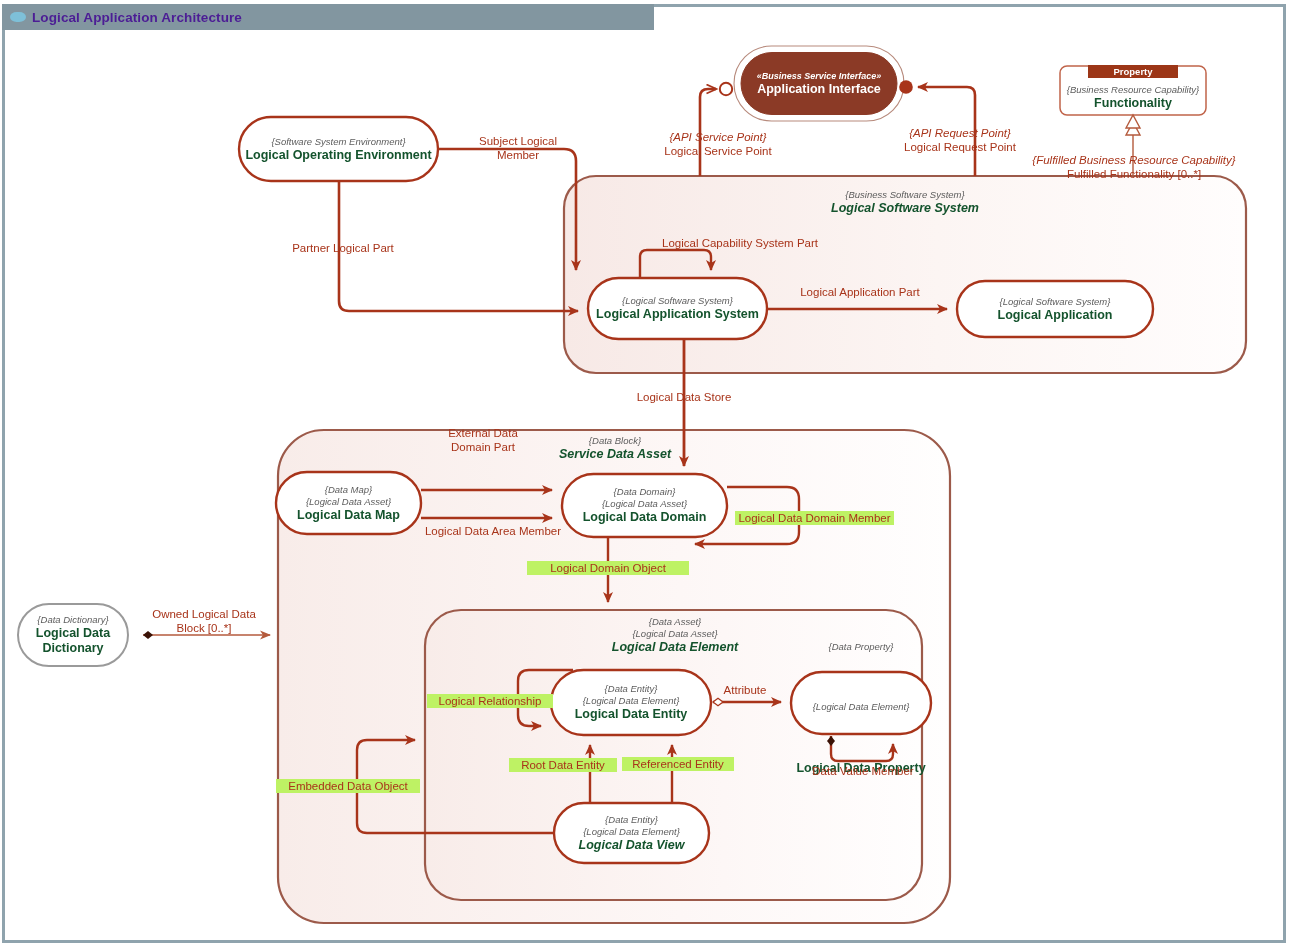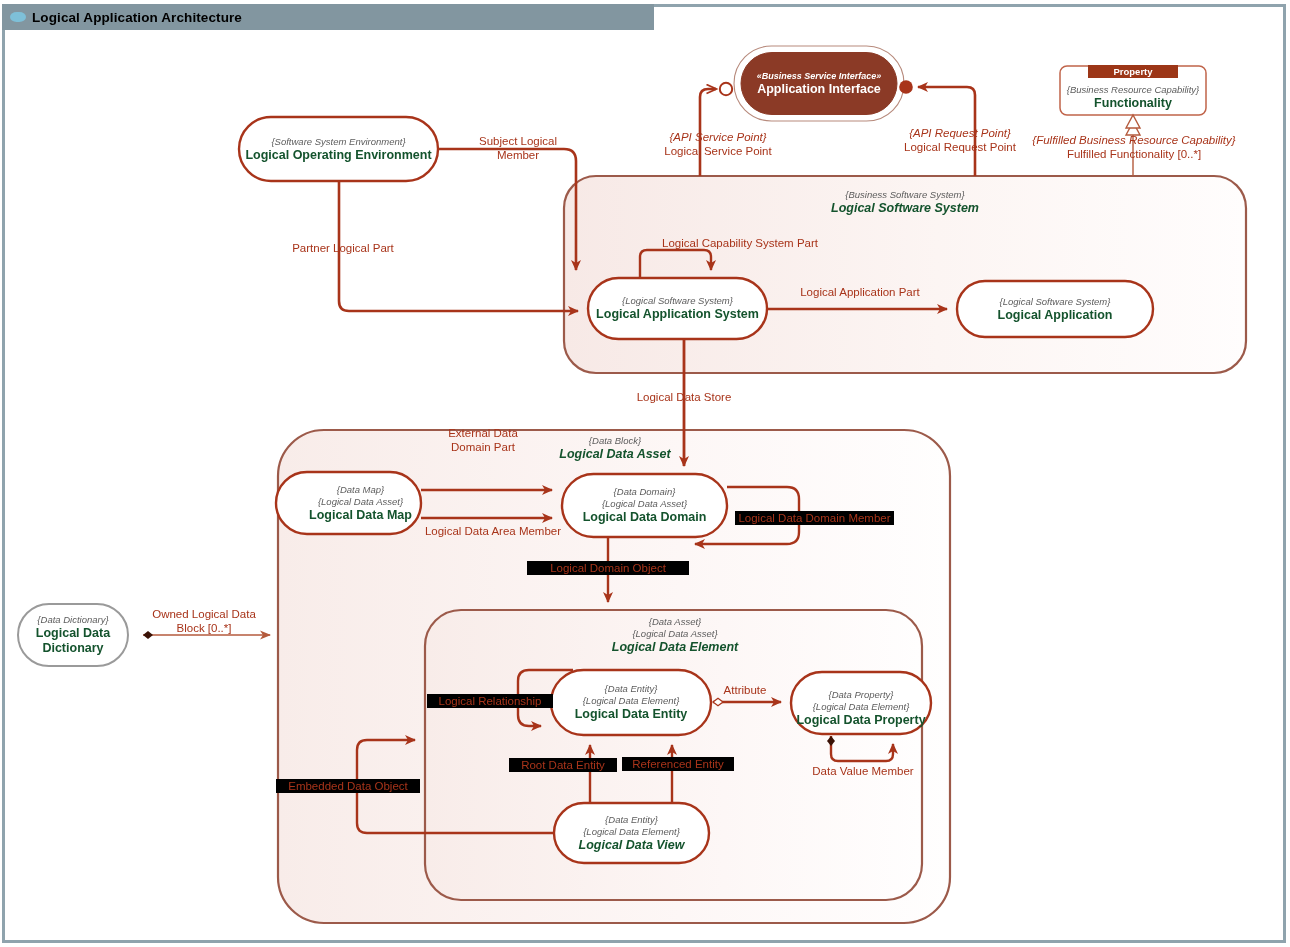--- a/index.html
+++ b/index.html
@@ -15,32 +15,32 @@
   #title-bar{
     position:absolute;left:2px;top:4px;width:652px;height:26px;
     background:#8296a0;display:flex;align-items:center;box-sizing:border-box;
     padding-left:8px;
   }
   #title-bar .tb-icon{
     width:16px;height:10px;border-radius:50%/60%;background:#7ec0d8;
     margin-right:6px;flex:none;
   }
   #title-bar .tb-text{
-    color:#000000;font-size:13.5px;font-weight:bold;letter-spacing:.1px;
+    color:#4c1d95;font-size:13.5px;font-weight:bold;letter-spacing:.1px;
     white-space:nowrap;
   }
   svg#canvas{position:absolute;left:0;top:0;width:1290px;height:947px;}
   .node{position:absolute;box-sizing:border-box;display:flex;flex-direction:column;
         align-items:center;justify-content:center;text-align:center;}
   .node .stereo{font-size:9.5px;font-style:italic;color:#5d5d5d;line-height:12px;white-space:nowrap;}
   .node .nm{font-size:12.5px;font-weight:bold;color:#14532d;line-height:15px;white-space:nowrap;}
   .node .nm.ital{font-style:italic;}
   .cap{position:absolute;color:#a8341a;font-size:11.5px;line-height:14px;
        text-align:center;white-space:nowrap;}
-  .cap.boxed{background:#000000;padding:0 2px;}
+  .cap.boxed{background:#bef264;padding:0 2px;}
 </style>
 </head>
 <body>
 
 <div id="frame">
 
   <div id="diagram-border"></div>
 
   <svg id="canvas" viewBox="0 0 1290 947">
     <defs>
@@ -193,24 +193,24 @@
     <div class="nm">Logical Application System</div>
   </div>
 
   <div class="node" style="left:957px;top:281px;width:196px;height:56px;">
     <div class="stereo">{Logical Software System}</div>
     <div class="nm">Logical Application</div>
   </div>
 
   <div class="node" style="left:450px;top:431px;width:330px;height:34px;">
     <div class="stereo">{Data Block}</div>
-    <div class="nm ital">Logical Data Asset</div>
-  </div>
-
-  <div class="node" style="left:288px;top:472px;width:145px;height:62px;">
+    <div class="nm ital">Service Data Asset</div>
+  </div>
+
+  <div class="node" style="left:276px;top:472px;width:145px;height:62px;">
     <div class="stereo">{Data Map}</div>
     <div class="stereo">{Logical Data Asset}</div>
     <div class="nm">Logical Data Map</div>
   </div>
 
   <div class="node" style="left:562px;top:474px;width:165px;height:63px;">
     <div class="stereo">{Data Domain}</div>
     <div class="stereo">{Logical Data Asset}</div>
     <div class="nm">Logical Data Domain</div>
   </div>
@@ -220,21 +220,21 @@
     <div class="stereo">{Logical Data Asset}</div>
     <div class="nm ital">Logical Data Element</div>
   </div>
 
   <div class="node" style="left:551px;top:670px;width:160px;height:65px;">
     <div class="stereo">{Data Entity}</div>
     <div class="stereo">{Logical Data Element}</div>
     <div class="nm">Logical Data Entity</div>
   </div>
 
-  <div class="node" style="left:786px;top:672px;width:150px;height:72px;">
+  <div class="node" style="left:786px;top:672px;width:150px;height:72px;gap:48px;">
     <div class="stereo">{Data Property}</div>
     <div class="stereo">{Logical Data Element}</div>
     <div class="nm">Logical Data Property</div>
   </div>
 
   <div class="node" style="left:554px;top:803px;width:155px;height:60px;">
     <div class="stereo">{Data Entity}</div>
     <div class="stereo">{Logical Data Element}</div>
     <div class="nm ital">Logical Data View</div>
   </div>
@@ -256,21 +256,21 @@
     <div style="font-style:italic;">{API Service Point}</div>
     <div>Logical Service Point</div>
   </div>
 
   <div class="cap" style="left:882px;top:126px;width:156px;">
     <div style="font-style:italic;">{API Request Point}</div>
     <div>Logical Request Point</div>
   </div>
 
   <div class="cap" style="left:1009px;top:133px;width:250px;">
-    <div style="font-style:italic;">{Fulfilled Business Resource Capability}</div>
+    <div style="font-style:italic;margin-top:20px;">{Fulfilled Business Resource Capability}</div>
     <div>Fulfilled Functionality [0..*]</div>
   </div>
 
   <div class="cap" style="left:620px;top:236px;width:240px;">Logical Capability System Part</div>
 
   <div class="cap" style="left:770px;top:285px;width:180px;">Logical Application Part</div>
 
   <div class="cap" style="left:602px;top:390px;width:164px;">Logical Data Store</div>
 
   <div class="cap" style="left:418px;top:426px;width:130px;">

